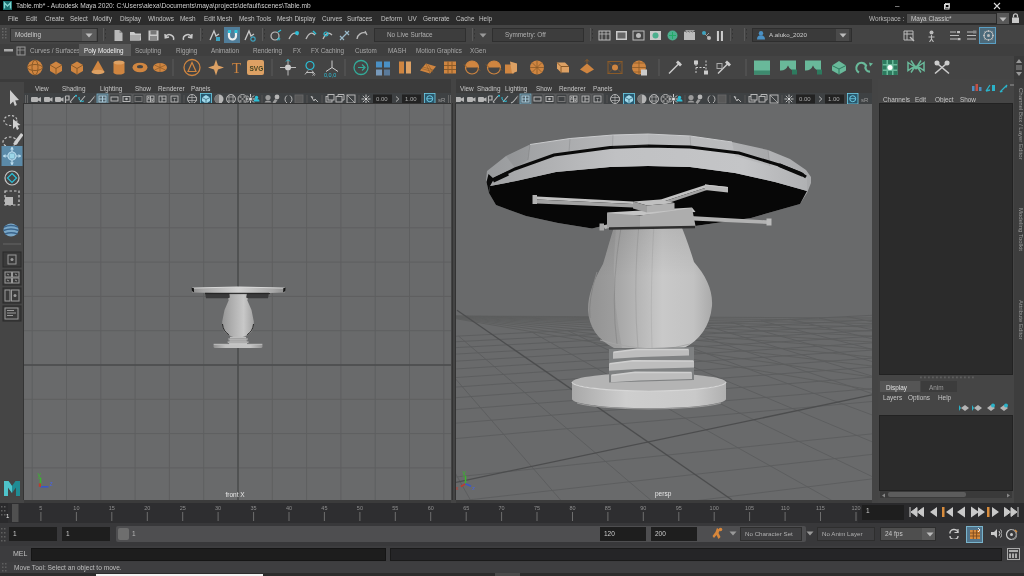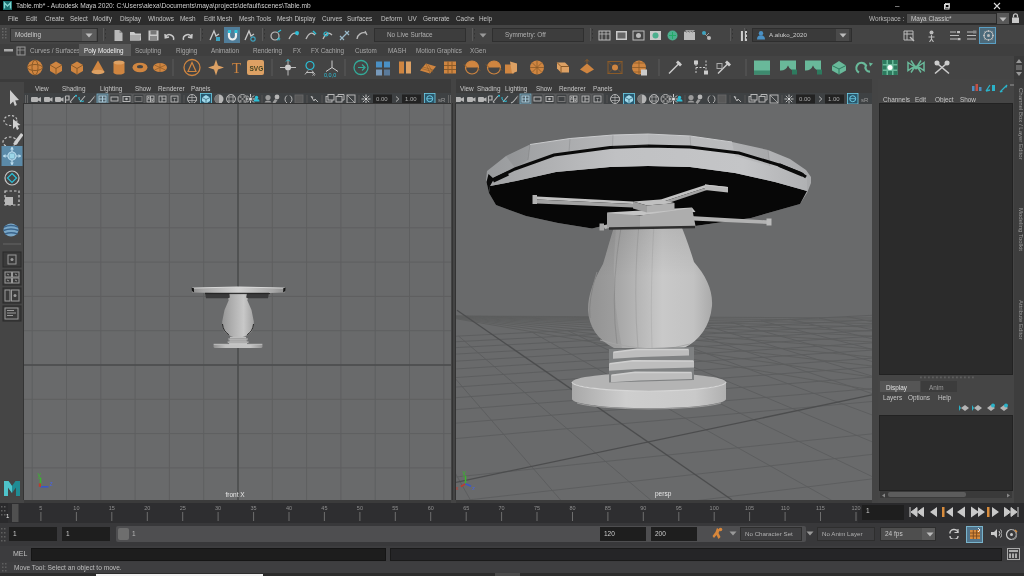--- a/index.html
+++ b/index.html
@@ -196,21 +196,21 @@
 <svg class="abs" style="left:683px;top:29px" width="13" height="13" viewBox="0 0 13 13">
     <rect x="1" y="3" width="11" height="8" fill="#bbb"></rect>
     <path d="M1 3 l2 -2 h9 l-2 2z" fill="#999"></path>
     <path d="M2 2 l1.5 1.5 M5 2 l1.5 1.5 M8 2 l1.5 1.5" stroke="#666" stroke-width="0.8"></path>
   </svg>
 <svg class="abs" style="left:700px;top:29px" width="13" height="13" viewBox="0 0 13 13">
     <circle cx="4" cy="4" r="2" fill="#3fa4c0"></circle>
     <circle cx="9" cy="9" r="2" fill="#bbb"></circle>
     <path d="M5 5 l3 3 M9 4 l-2 2" stroke="#999" stroke-width="1"></path>
   </svg>
-<div class="abs" style="left:740px;top:28px;font-size:14px;color:#ccc;white-space:nowrap;font-weight:bold">II</div>
+<div class="abs" style="left:716px;top:28px;font-size:14px;color:#ccc;white-space:nowrap;font-weight:bold">II</div>
 <div class="abs" style="left:730px;top:28px;width:1px;height:13px;background:#5a5a5a"></div>
 <svg class="abs" style="left:731.5px;top:28px" width="3" height="13">
     <g fill="#333">
       <rect x="0" y="1" width="1" height="1.5"></rect>
       <rect x="0" y="5" width="1" height="1.5"></rect>
       <rect x="0" y="9" width="1" height="1.5"></rect>
     </g>
   </svg>
 <div class="abs" style="left:744px;top:28px;width:1px;height:13px;background:#5a5a5a"></div>
 <svg class="abs" style="left:745.5px;top:28px" width="3" height="13">

